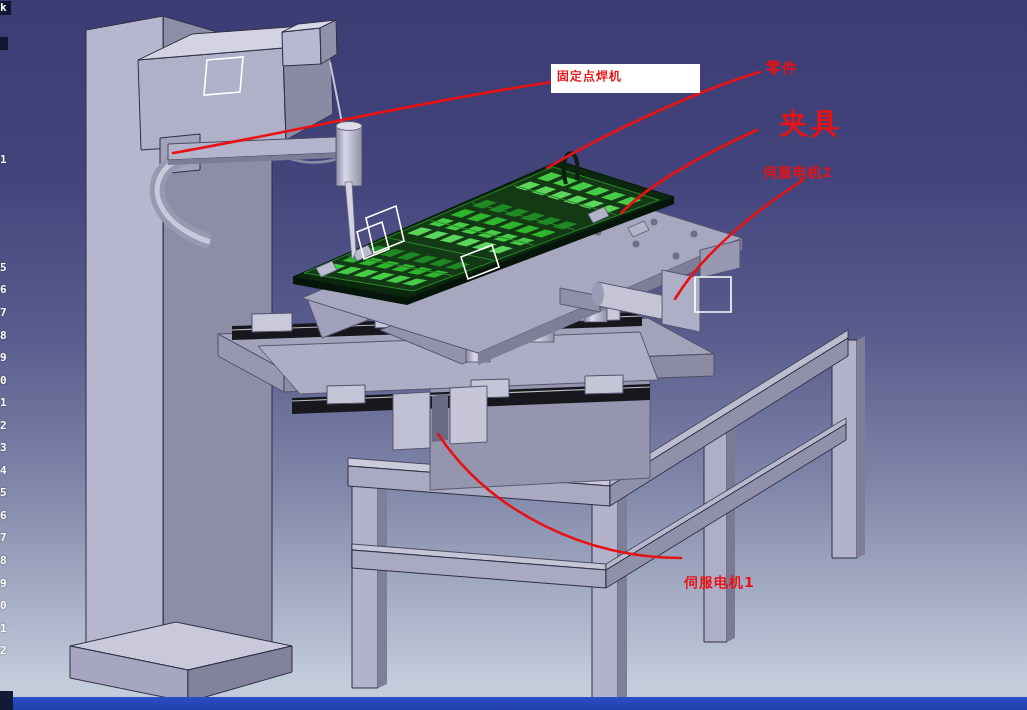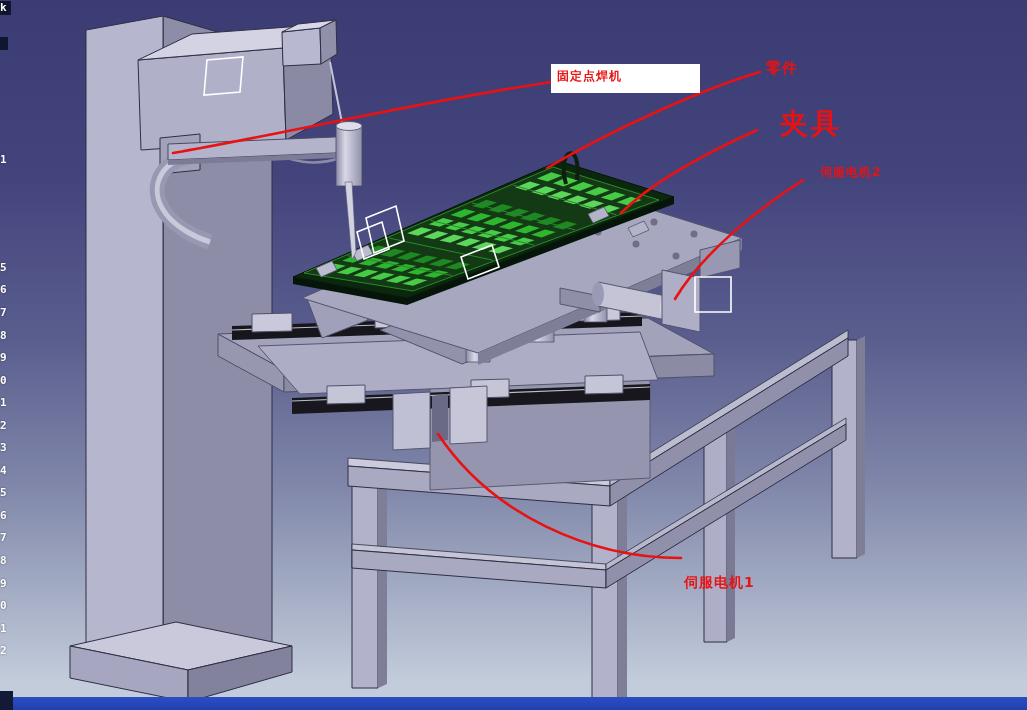--- a/index.html
+++ b/index.html
@@ -37,21 +37,21 @@
   .anno-label {
     position: absolute;
     font-weight: bold;
     color: var(--anno, #e91212);
     white-space: nowrap;
     letter-spacing: 1px;
   }
   .l-welder { left: 557px; top: 68px; font-size: 12px; }
   .l-part   { left: 766px; top: 59px; font-size: 15px; }
   .l-fixture{ left: 760px; top: 105px; font-size: 28px; letter-spacing: 3px; margin-left: 20px; }
-  .l-servo2 { left: 820px; top: 164px; font-size: 12px; }
+  .l-servo2 { left: 763px; top: 164px; font-size: 14px; font-family: Liberation Mono, monospace; }
   .l-servo1 { left: 684px; top: 574px; font-size: 14px; }
 
   .hl-box {
     position: absolute;
     left: 551px; top: 64px; width: 149px; height: 29px;
     background: var(--hl, #ffffff);
   }
 
   .bottom-bar {
     position: absolute; left: 0; bottom: 0;

